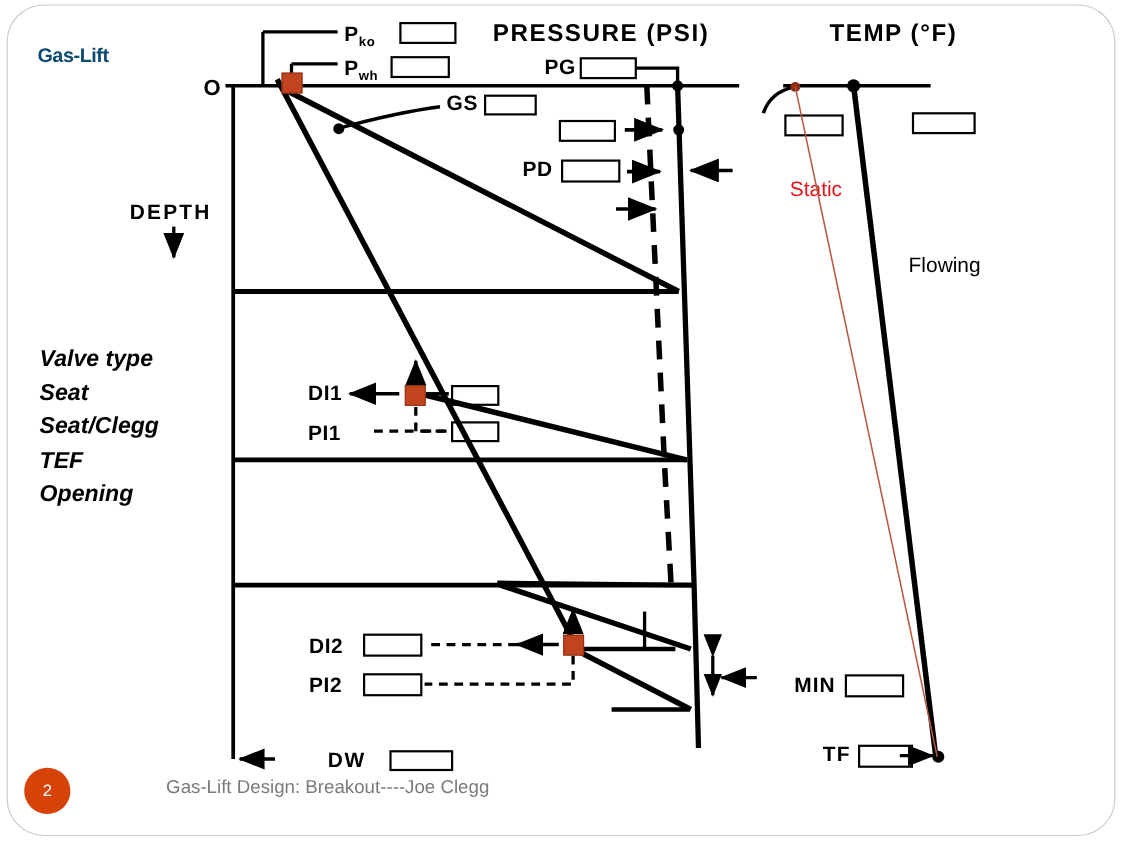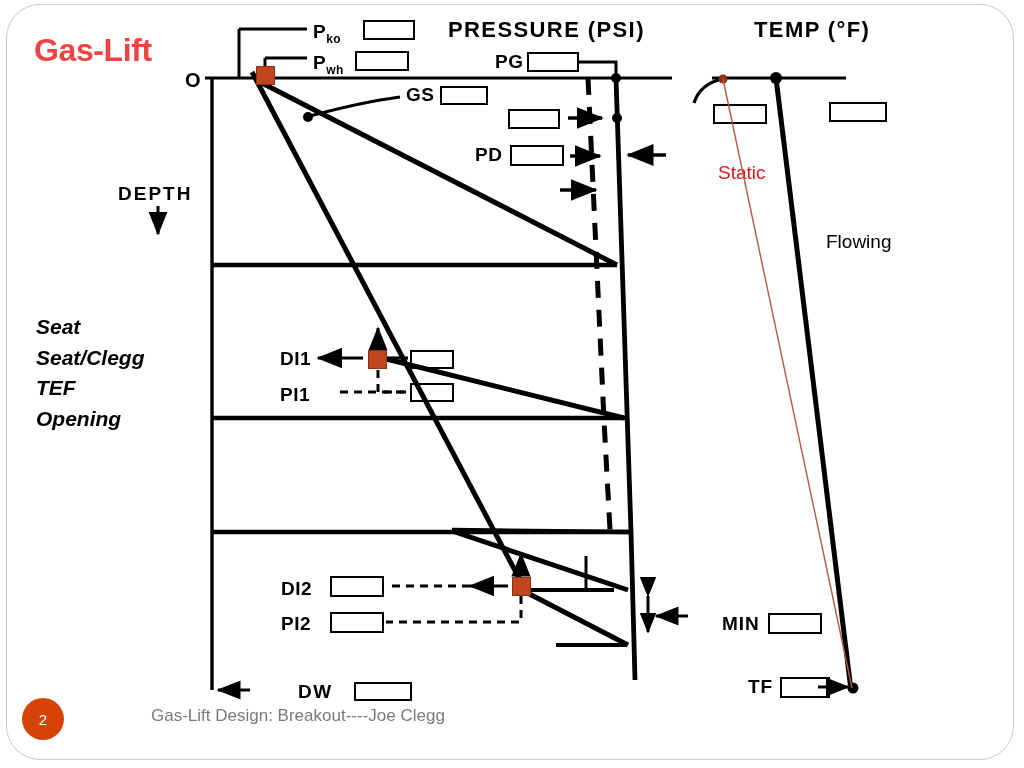--- a/index.html
+++ b/index.html
@@ -24,23 +24,23 @@
     border:1px solid #c9c9c9;
     border-radius:34px;
     box-sizing:border-box;
     pointer-events:none;
   }
   
   #title{
     position:absolute;
     left:34px;top:36px;
     width:180px;
-    color:#ef4444;
-    font-weight:bold;
-    font-size:32px;
+    color:#0c4a6e;
+    font-weight:bold;
+    font-size:18px;
     line-height:28px;
     letter-spacing:-0.4px;
   }
   
   #valve-list{
     position:absolute;
     left:36px;top:312px;
     width:190px;
     font-style:italic;
     font-weight:bold;
@@ -131,20 +131,21 @@
 
 <div id="slide">
 
   <div id="frame"></div>
 
   <div id="title">
     <div>Gas-Lift</div>
   </div>
 
   <div id="valve-list">
+    <div>Valve type</div>
     <div>Seat</div>
     <div>Seat/Clegg</div>
     <div>TEF</div>
     <div>Opening</div>
   </div>
 
   <div class="axis-header" id="hdr-pressure">PRESSURE (PSI)</div>
   <div class="axis-header" id="hdr-temp">TEMP (°F)</div>
 
   <div class="lbl" style="left:185px;top:69px;font-size:20px;">O</div>

